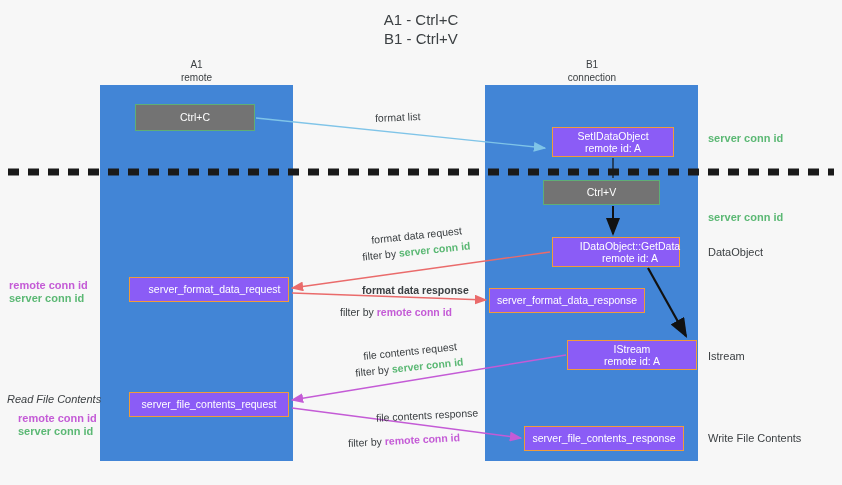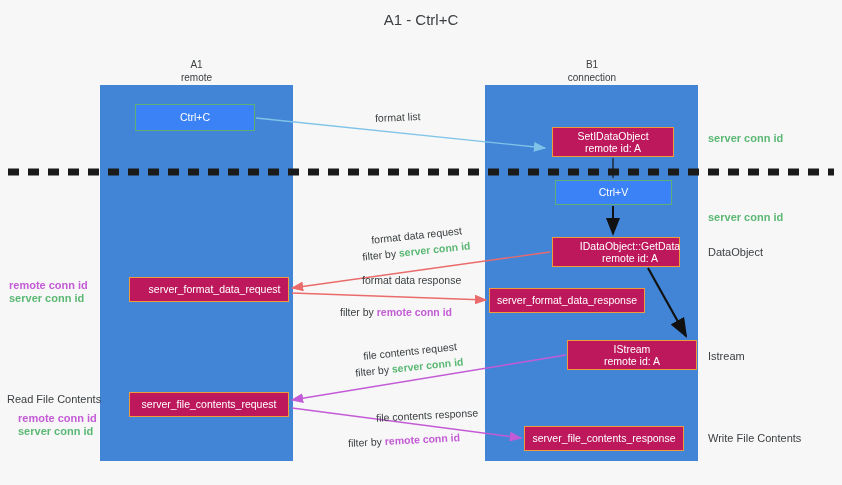--- a/index.html
+++ b/index.html
@@ -28,26 +28,26 @@
     text-align:center;font-size:10px;color:#3c4043;line-height:13px;
   }
   .lane-head-a{left:135px;top:58px;width:123px;}
   .lane-head-b{left:532px;top:58px;width:120px;}
 
   .box{
     box-sizing:border-box;
     display:flex;flex-direction:column;align-items:center;justify-content:center;
     color:#ffffff;font-size:10.5px;line-height:12.5px;text-align:center;
   }
-  .box-green{background:#3b82f6;border:1px solid #5fae76;}
-  .box-orange{background:#be185d;border:1px solid #f09c3a;}
+  .box-green{background:#737373;border:1px solid #5fae76;}
+  .box-orange{background:#8b5cf6;border:1px solid #f09c3a;}
 
   .b-ctrlc{left:135px;top:104px;width:120px;height:27px;}
   .b-setdo{left:552px;top:127px;width:122px;height:30px;}
-  .b-ctrlv{left:555px;top:180px;width:117px;height:25px;}
+  .b-ctrlv{left:543px;top:180px;width:117px;height:25px;}
   .b-getdata{left:552px;top:237px;width:128px;height:30px;padding-left:28px;}
   .b-istream{left:567px;top:340px;width:130px;height:30px;}
   .b-sfdreq{left:129px;top:277px;width:160px;height:25px;padding-left:11px;}
   .b-sfdres{left:489px;top:288px;width:156px;height:25px;}
   .b-sfcreq{left:129px;top:392px;width:160px;height:25px;}
   .b-sfcres{left:524px;top:426px;width:160px;height:25px;}
 
   .edge-label{
     font-size:10.5px;color:#3c4043;white-space:nowrap;
   }
@@ -60,20 +60,21 @@
 
   svg.overlay{position:absolute;left:0;top:0;width:842px;height:485px;pointer-events:none;}
 </style>
 </head>
 <body>
 
 <div id="stage">
 
   <div class="abs title">
     <div>A1 - Ctrl+C</div>
+    <div>B1 - Ctrl+V</div>
   </div>
 
   <div class="abs lane-head lane-head-a">
     <div>A1</div>
     <div>remote</div>
   </div>
   <div class="abs lane-head lane-head-b">
     <div>B1</div>
     <div>connection</div>
   </div>
@@ -159,21 +160,21 @@
     <span>format list</span>
   </div>
 
   <div class="abs edge-label" style="left:371px;top:229px;transform:rotate(-6deg);">
     <span>format data request</span>
   </div>
   <div class="abs edge-label" style="left:362px;top:245px;transform:rotate(-6deg);">
     <span>filter by </span><span class="green-txt">server conn id</span>
   </div>
 
-  <div class="abs edge-label" style="left:362px;top:274px;">
+  <div class="abs edge-label" style="left:362px;top:284px;font-weight:bold;">
     <span>format data response</span>
   </div>
   <div class="abs edge-label" style="left:340px;top:306px;">
     <span>filter by </span><span class="purple-txt">remote conn id</span>
   </div>
 
   <div class="abs edge-label" style="left:363px;top:345px;transform:rotate(-6deg);">
     <span>file contents request</span>
   </div>
   <div class="abs edge-label" style="left:355px;top:361px;transform:rotate(-6deg);">
@@ -189,17 +190,17 @@
 
   <div class="abs side-green" style="left:708px;top:132px;">server conn id</div>
   <div class="abs side-green" style="left:708px;top:211px;">server conn id</div>
   <div class="abs side-label" style="left:708px;top:246px;">DataObject</div>
   <div class="abs side-label" style="left:708px;top:350px;">Istream</div>
   <div class="abs side-label" style="left:708px;top:432px;">Write File Contents</div>
 
   <div class="abs side-purple" style="left:9px;top:279px;">remote conn id</div>
   <div class="abs side-green" style="left:9px;top:292px;">server conn id</div>
 
-  <div class="abs side-label" style="left:7px;top:393px;">Read File Contents</div>
+  <div class="abs side-label" style="left:7px;top:393px;font-style:italic;">Read File Contents</div>
   <div class="abs side-purple" style="left:18px;top:412px;">remote conn id</div>
   <div class="abs side-green" style="left:18px;top:425px;">server conn id</div>
 
 </div>
 
 </body></html>

